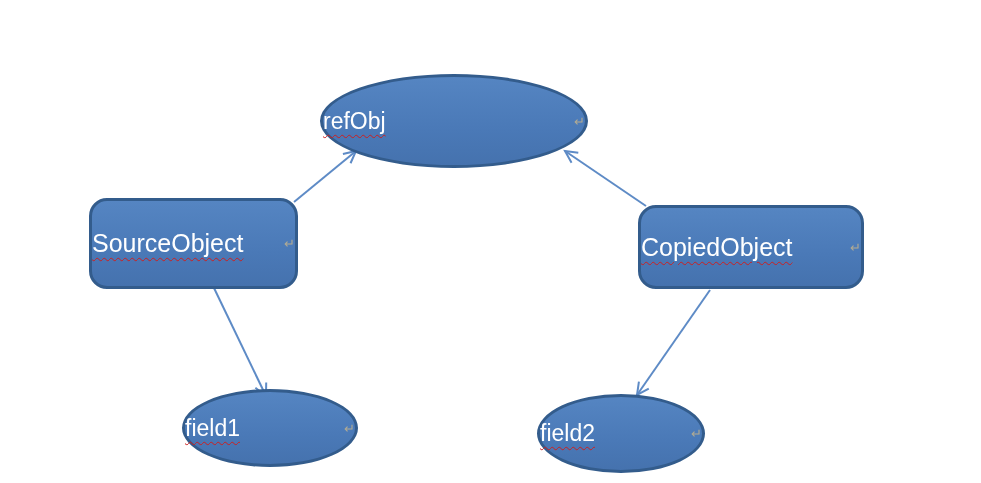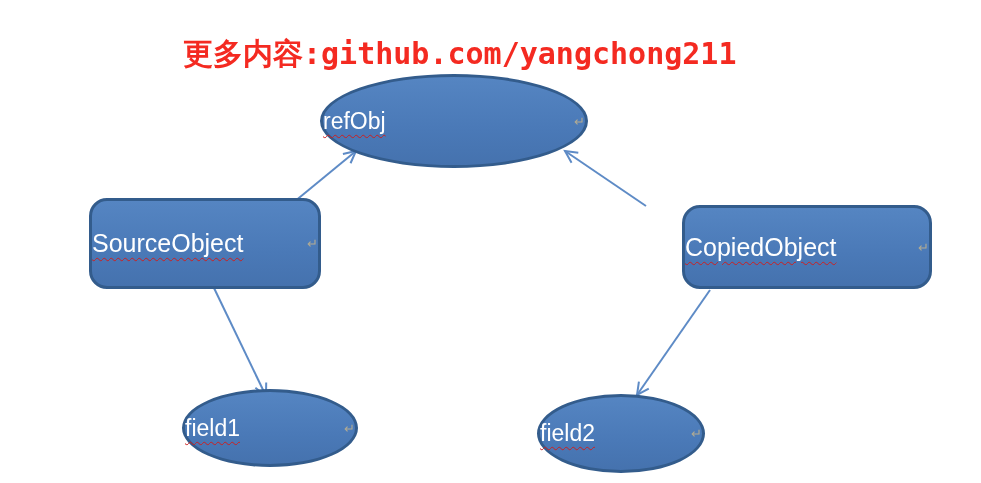--- a/index.html
+++ b/index.html
@@ -42,33 +42,32 @@
     font-size:13px;
     color:#c3b38d;
     opacity:.85;
     margin-left:3px;
     align-self:center;
   }
   .ellipse{border-radius:50%;}
   .rect{border-radius:18px;}
 
   #node-refobj{left:320px;top:74px;width:268px;height:94px;font-size:23px;}
-  #node-sourceobject{left:89px;top:198px;width:232px;height:91px;font-size:25px;}
-  #node-copiedobject{left:638px;top:205px;width:250px;height:84px;font-size:25px;margin-left:44px;}
+  #node-sourceobject{left:89px;top:198px;width:209px;height:91px;font-size:25px;}
+  #node-copiedobject{left:638px;top:205px;width:226px;height:84px;font-size:25px;}
   #node-field1{left:182px;top:389px;width:176px;height:78px;font-size:23px;}
   #node-field2{left:537px;top:394px;width:168px;height:79px;font-size:23px;}
 
   .edges{position:absolute;left:0;top:0;width:981px;height:483px;pointer-events:none;}
 </style>
 </head>
 <body>
 
 <div class="canvas">
 
-  <div class="watermark">更多内容:github.com/yangchong211</div>
 
   <svg class="edges" viewBox="0 0 981 483" xmlns="http://www.w3.org/2000/svg">
     <defs>
       <marker id="openArrow" markerUnits="userSpaceOnUse" markerWidth="18" markerHeight="18" refX="14" refY="8" orient="auto">
         <path d="M2,2 L14,8 L2,14" fill="none" stroke="#5e8bc6" stroke-width="2"></path>
       </marker>
     </defs>
     <line x1="294" y1="202" x2="356" y2="151" stroke="#5e8bc6" stroke-width="2" marker-end="url(#openArrow)"></line>
     <line x1="646" y1="206" x2="565" y2="151" stroke="#5e8bc6" stroke-width="2" marker-end="url(#openArrow)"></line>
     <line x1="214" y1="288" x2="266" y2="396" stroke="#5e8bc6" stroke-width="2" marker-end="url(#openArrow)"></line>

